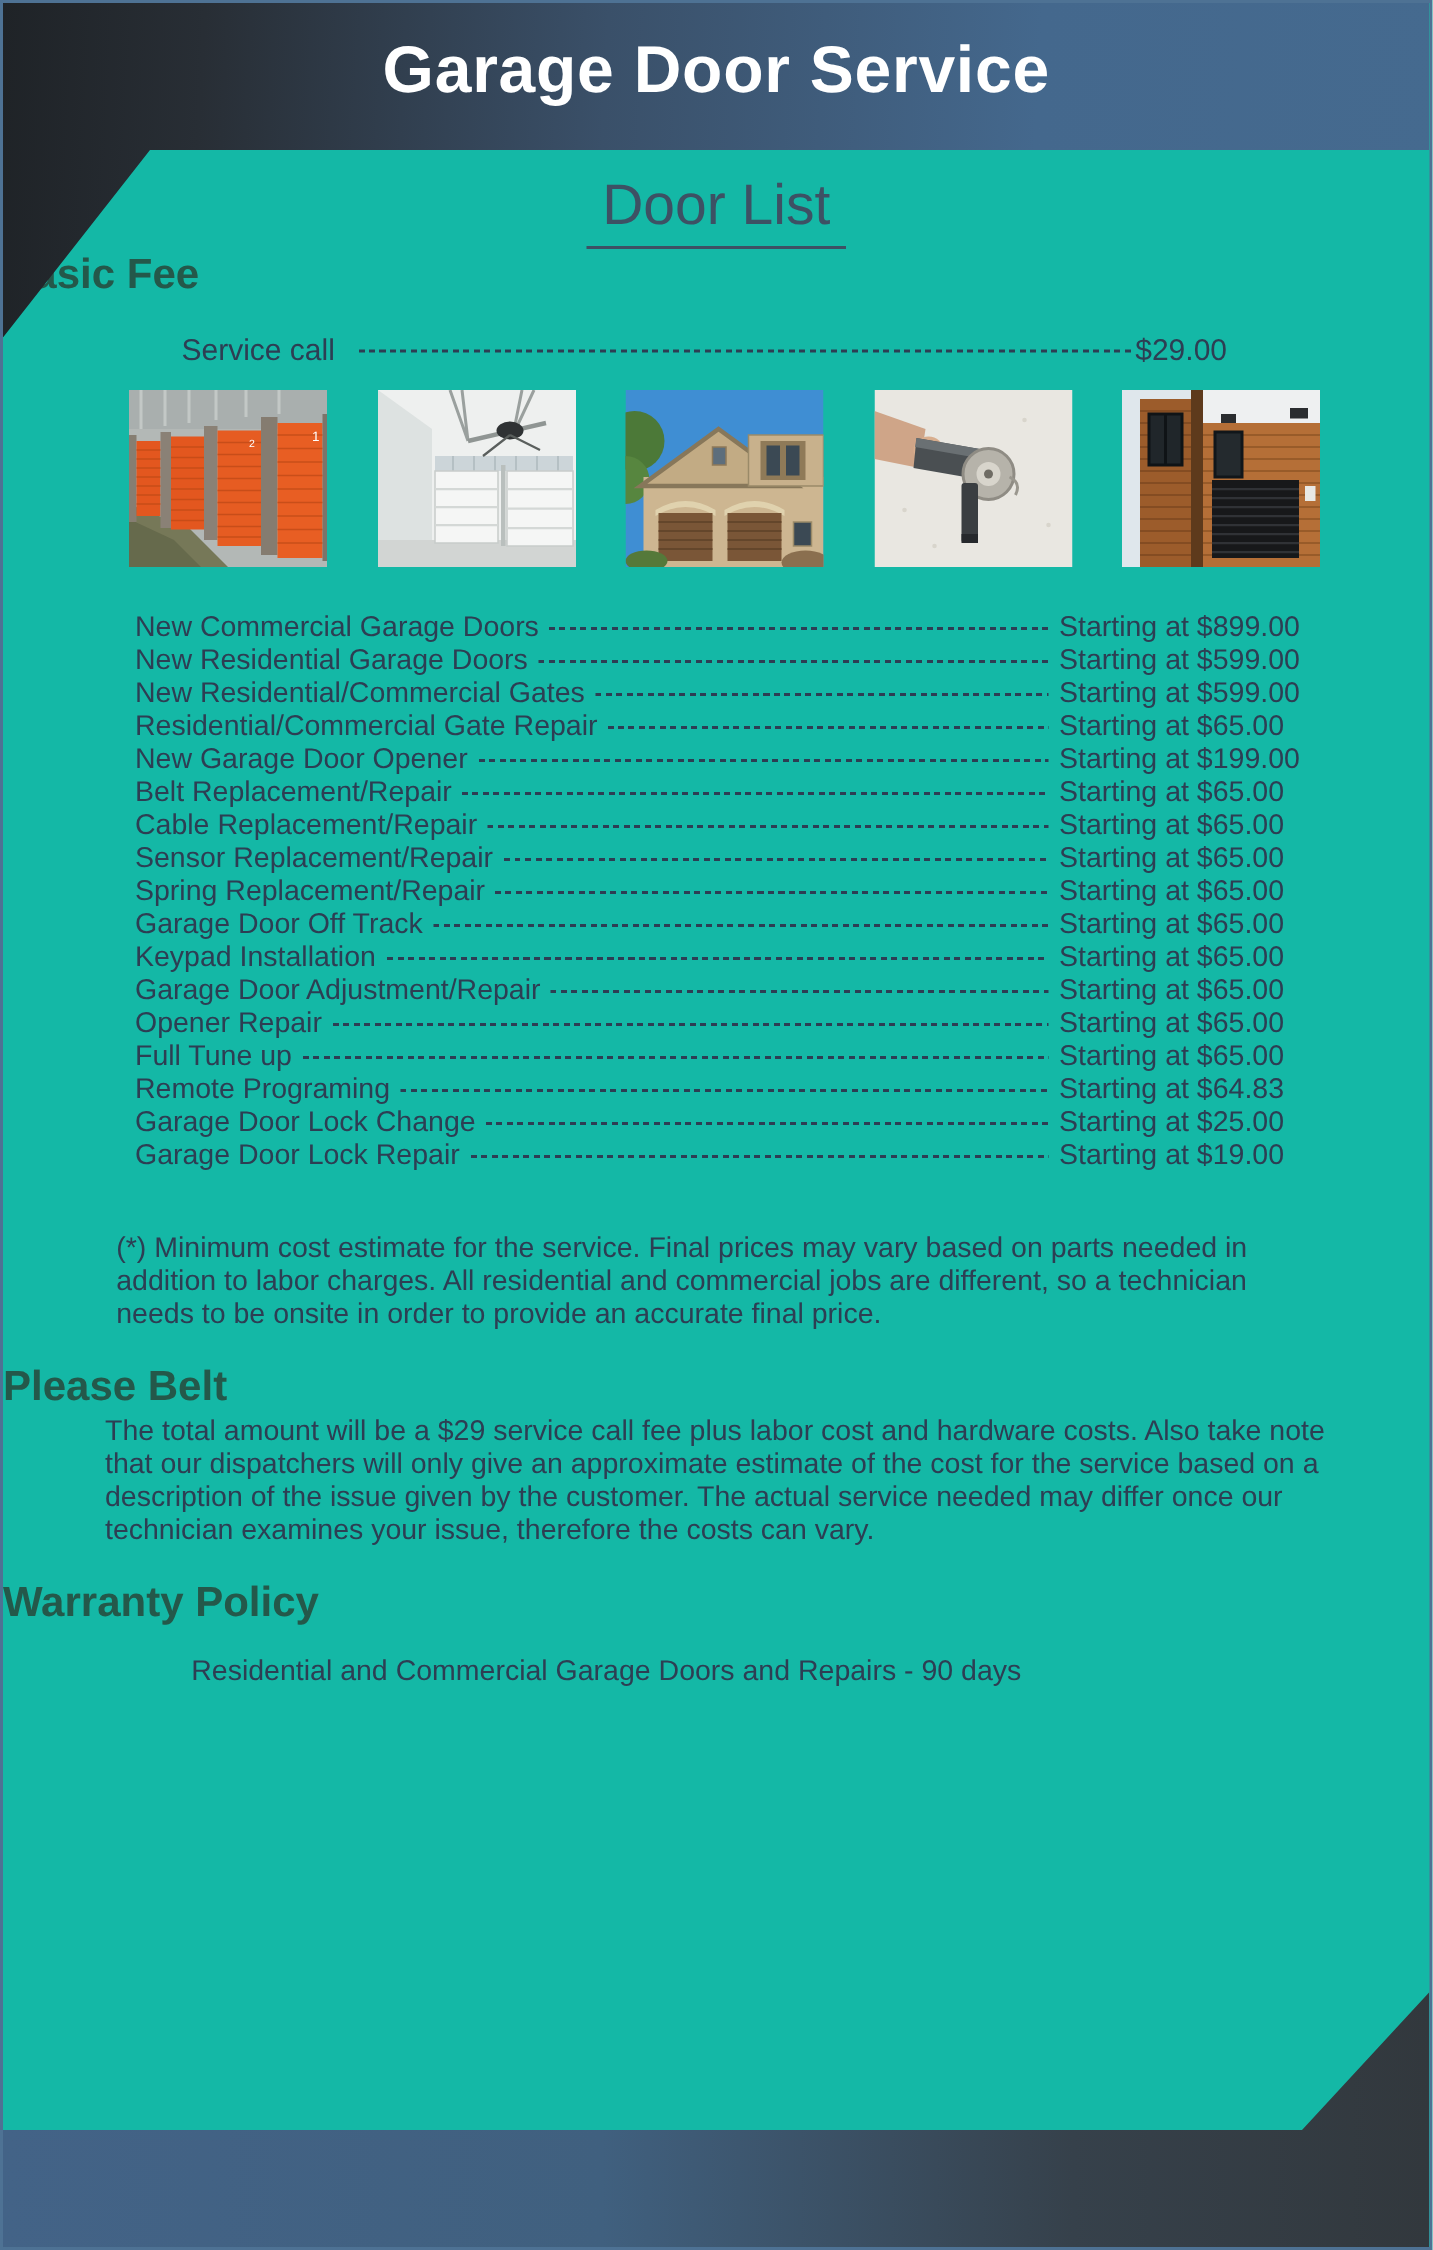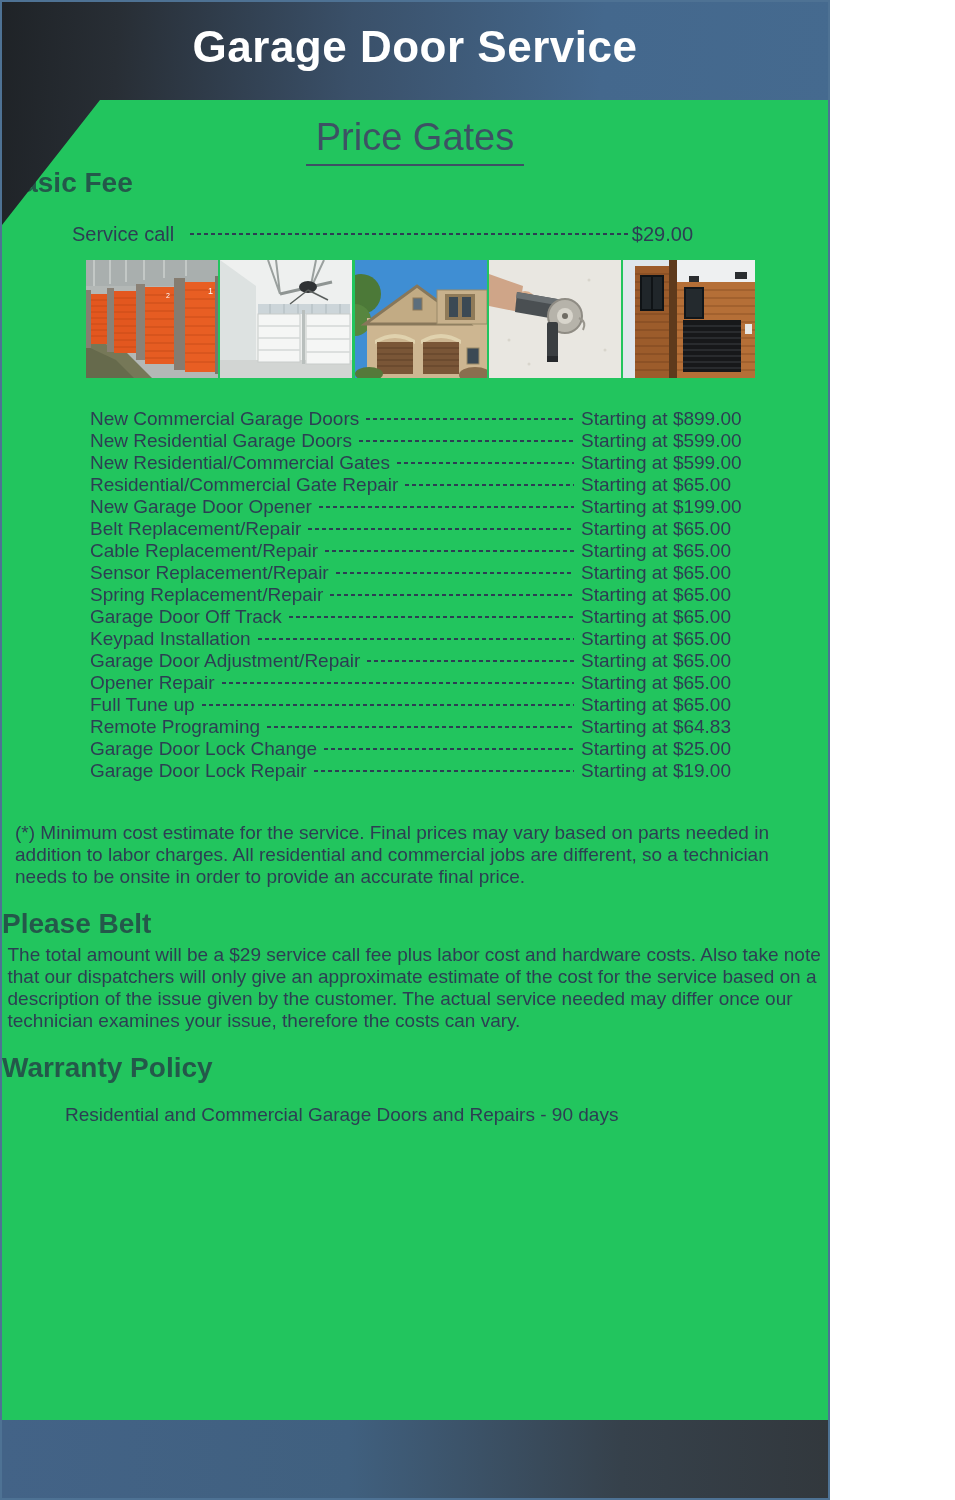--- a/index.html
+++ b/index.html
@@ -1,21 +1,21 @@
 <!DOCTYPE html>
 <html><head>
 <meta charset="utf-8">
 <style>
   html,body { margin:0; padding:0; background:#ffffff; }
   .page {
     position:relative;
-    width:830px; height:1500px;
+    width:955px; height:1500px;
     box-sizing:border-box;
     border:2px solid #4e7294;
-    background:#22c55e;
+    background:#14b8a6;
     overflow:hidden;
     font-family:"Liberation Sans", sans-serif;
     color:#2d3e53;
   }
   
   .header-shape {
     position:absolute; top:0; left:0; right:0; height:223px;
     background:linear-gradient(93deg,#1f2327 0%,#282e35 14%,#3a5069 42%,#44688d 72%,#456a8f 100%);
     clip-path:polygon(0 0, 100% 0, 100% 98px, 98px 98px, 0 223px);
     z-index:2;
@@ -48,21 +48,21 @@
     color:#24584a;
   }
   .h-basic  { margin-top:24px; }
   .h-other  { margin-top:52px; }
   .h-note   { margin-top:33px; }
   .h-warranty { margin-top:43px; }
 
   
   .service-row {
     display:flex; align-items:flex-end;
-    margin:23px 135px 0 70px;
+    margin:23px 135px 0 119px;
     font-size:20px; line-height:22px;
   }
   .leader {
     flex:1 1 auto; align-self:center;
     height:2px; margin:0 2px 0 16px;
     background:repeating-linear-gradient(90deg,#2d3e53 0 4px, transparent 4px 7px);
   }
   .gallery {
     display:flex; justify-content:space-between;
     margin:15px 73px 0 84px;
@@ -94,21 +94,21 @@
 
 <div class="page">
 
   <div class="header-shape">
     <h1 class="header-title">Garage Door Service</h1>
   </div>
 
   <div class="content">
 
     <div class="subtitle-wrap">
-      <span class="subtitle">Price Gates</span>
+      <span class="subtitle">Door List</span>
     </div>
 
     <h2 class="section-heading h-basic">Basic Fee</h2>
 
     <div class="service-row">
       <span>Service call</span>
       <span class="leader"></span>
       <span class="price">$29.00</span>
     </div>
 

